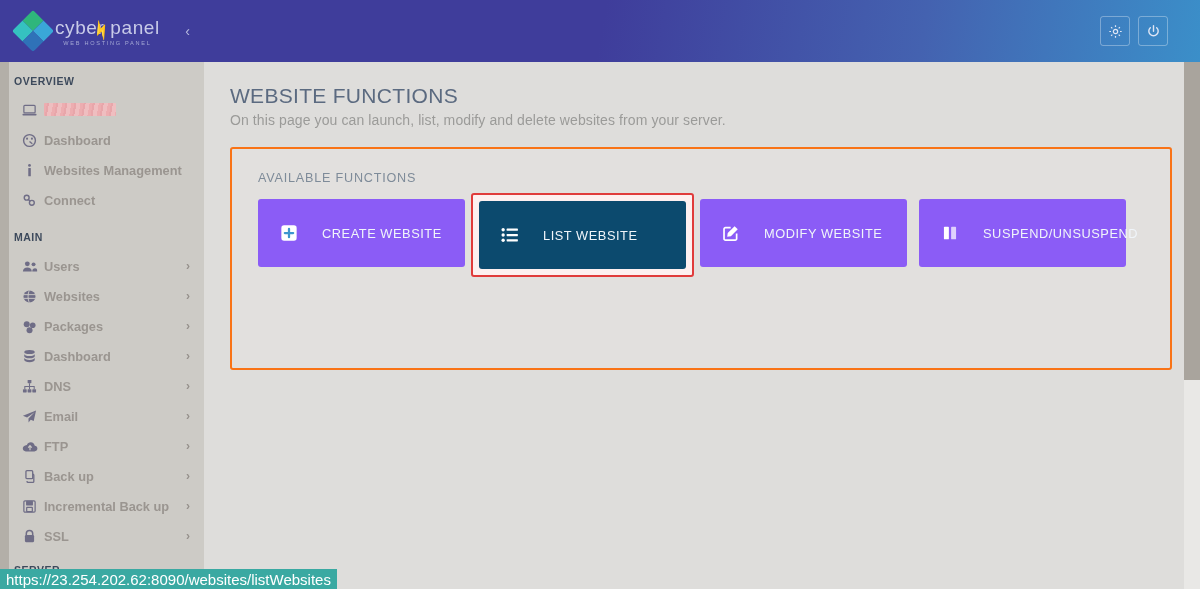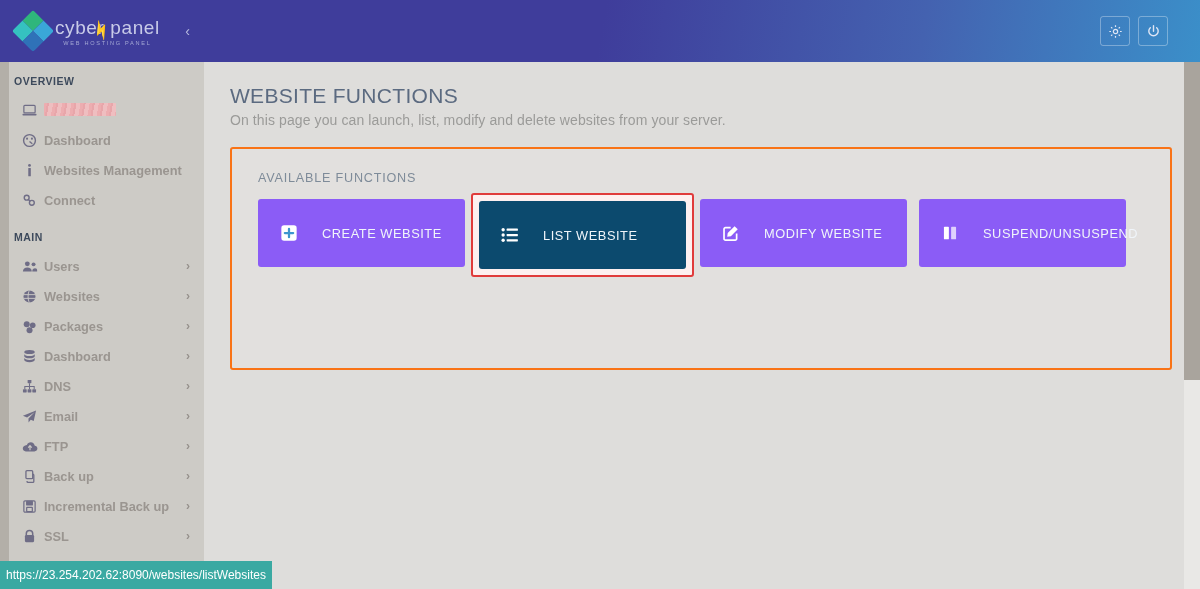--- a/index.html
+++ b/index.html
@@ -155,22 +155,22 @@
     width: 16px; height: 527px; background: #e9e8e6;
   }
   .page-sb-thumb {
     position: absolute; right: 0; top: 0;
     width: 16px; height: 318px; background: #a9a49d;
   }
 
   
   .statusbar {
     position: absolute; left: 0; bottom: 0;
-    height: 28px; background: #3aa9a2;
-    color: #fff; font-size: 12px;
+    height: 20px; background: #3aa9a2;
+    color: #fff; font-size: 15px;
     display: flex; align-items: center;
     padding: 0 6px; white-space: nowrap; text-align: center;
   }
 </style>
 </head>
 <body>
 
 <div class="app">
 
   <aside class="sidebar">

